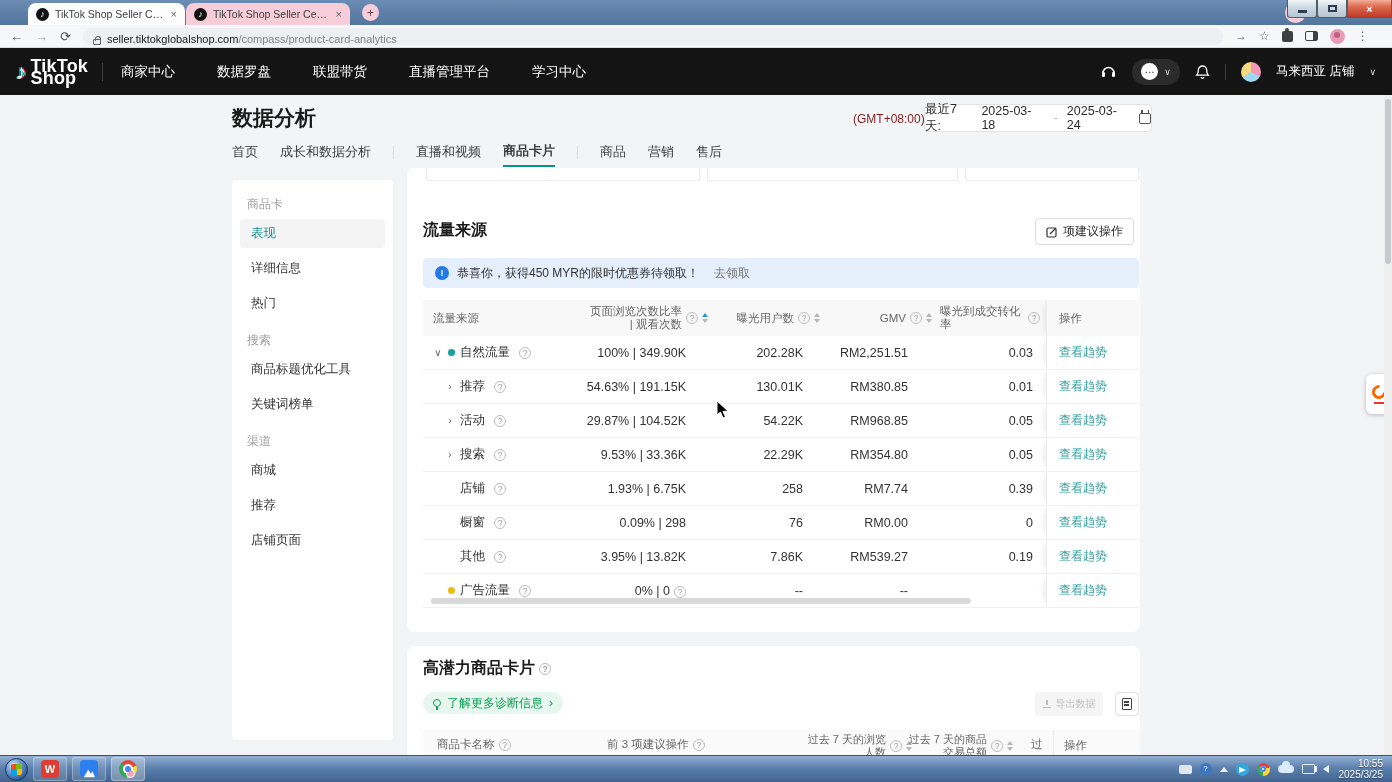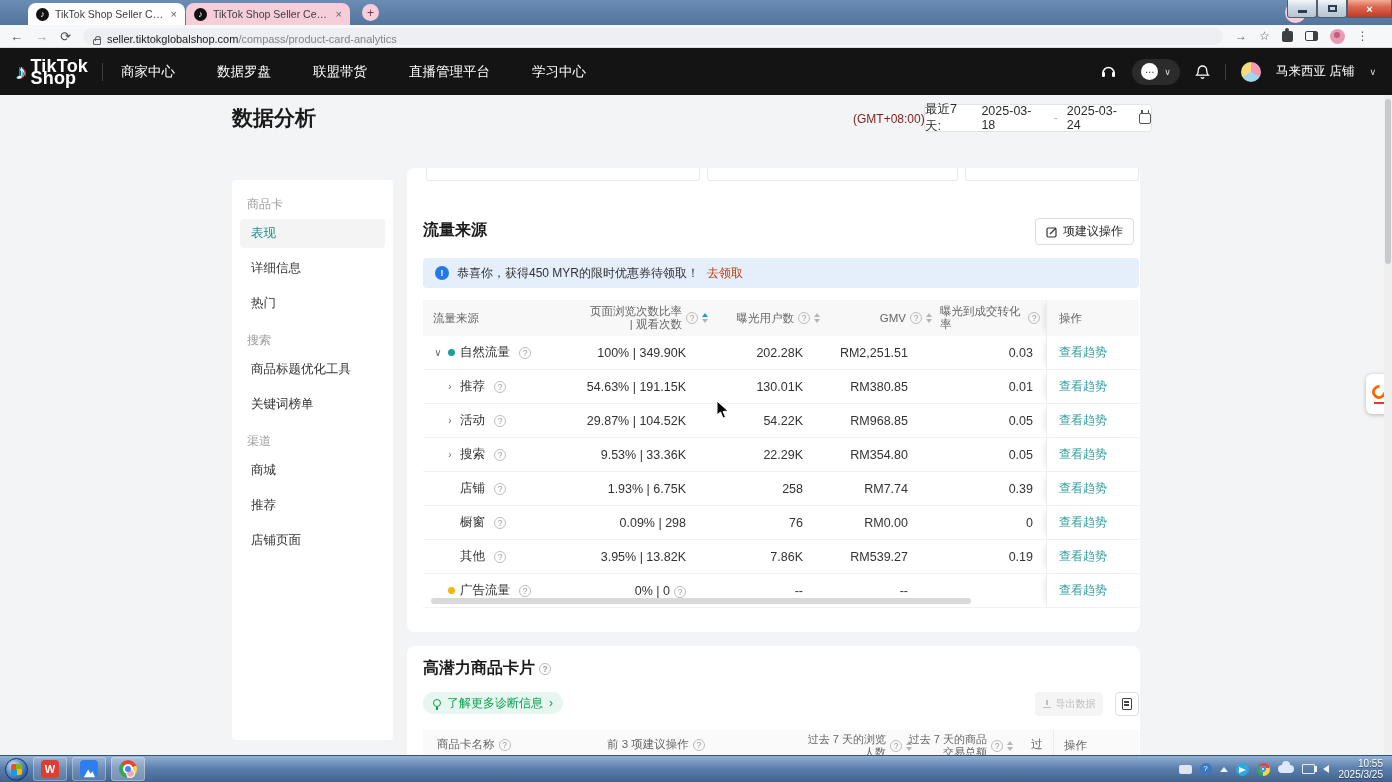--- a/index.html
+++ b/index.html
@@ -78,21 +78,21 @@
 
   
   .card1{left:407px;top:168px;width:733px;height:464px;background:#fff;border-radius:8px}
   .stub{position:absolute;top:0;height:13px;background:#fff;border:1px solid #eaeaea;border-top:none;border-radius:0 0 3px 3px}
   .sec-title{position:absolute;left:16px;top:52px;font-size:16px;font-weight:bold;color:#1b1b1b}
   .cfg-btn{position:absolute;right:6px;top:50px;height:27px;padding:0 10px;border:1px solid #dcdcdc;border-radius:4px;background:#fff;
     display:flex;align-items:center;gap:5px;font-size:12px;color:#2b2b2b}
   .banner{position:absolute;left:16px;top:90px;width:716px;height:30px;background:#e4effb;border-radius:4px;
     display:flex;align-items:center;padding:0 12px;gap:8px;font-size:12px;color:#333}
   .banner-ico{width:14px;height:14px;border-radius:50%;background:#2479e8;color:#fff;font-size:9px;font-weight:bold;text-align:center;line-height:14px;flex:none}
-  .banner-link{color:#c2410c;margin-left:0}
+  .banner-link{color:#737373;margin-left:7px}
   .ttable{position:absolute;left:16px;top:132px;width:716px}
   .grid{display:grid;grid-template-columns:154px 137px 114px 112px 106px 93px;align-items:center}
   .thead{height:36px;background:#f8f8f8;font-size:11.5px;color:#666}
   .hc{display:flex;align-items:center;justify-content:flex-end;line-height:13px}
   .hc.first{justify-content:flex-start;padding-left:10px}
   .hc.c1{padding-right:6px;text-align:right}
   .hc.c2{padding-right:8px}.hc.c3{padding-right:8px}.hc.c4{padding-right:6px}
   .trow{height:34px;border-bottom:1px solid #f1f1f1;font-size:12.5px;color:#333}
   .cell-name{display:flex;align-items:center;padding-left:10px;gap:5px;white-space:nowrap}
   .sub .cell-name{padding-left:22px}
@@ -255,20 +255,31 @@
 
   <div class="abs pg-title">数据分析</div>
   <div class="abs tz">(GMT+08:00)</div>
   <div class="abs datepill">
     <span>最近7天:</span>
     <span>2025-03-18</span>
     <span style="color:#b5b5b5">-</span>
     <span>2025-03-24</span>
     <span class="cal"></span>
   </div>
+  <div class="abs ptabs">
+    <span class="ptab">首页</span>
+    <span class="ptab">成长和数据分析</span>
+    <span class="tdiv"></span>
+    <span class="ptab">直播和视频</span>
+    <span class="ptab active">商品卡片</span>
+    <span class="tdiv"></span>
+    <span class="ptab">商品</span>
+    <span class="ptab">营销</span>
+    <span class="ptab">售后</span>
+  </div>
 
   <div class="abs scard">
     <div class="shead">商品卡</div>
     <div class="sitem active">表现</div>
     <div class="sitem">详细信息</div>
     <div class="sitem">热门</div>
     <div class="shead">搜索</div>
     <div class="sitem">商品标题优化工具</div>
     <div class="sitem">关键词榜单</div>
     <div class="shead">渠道</div>

